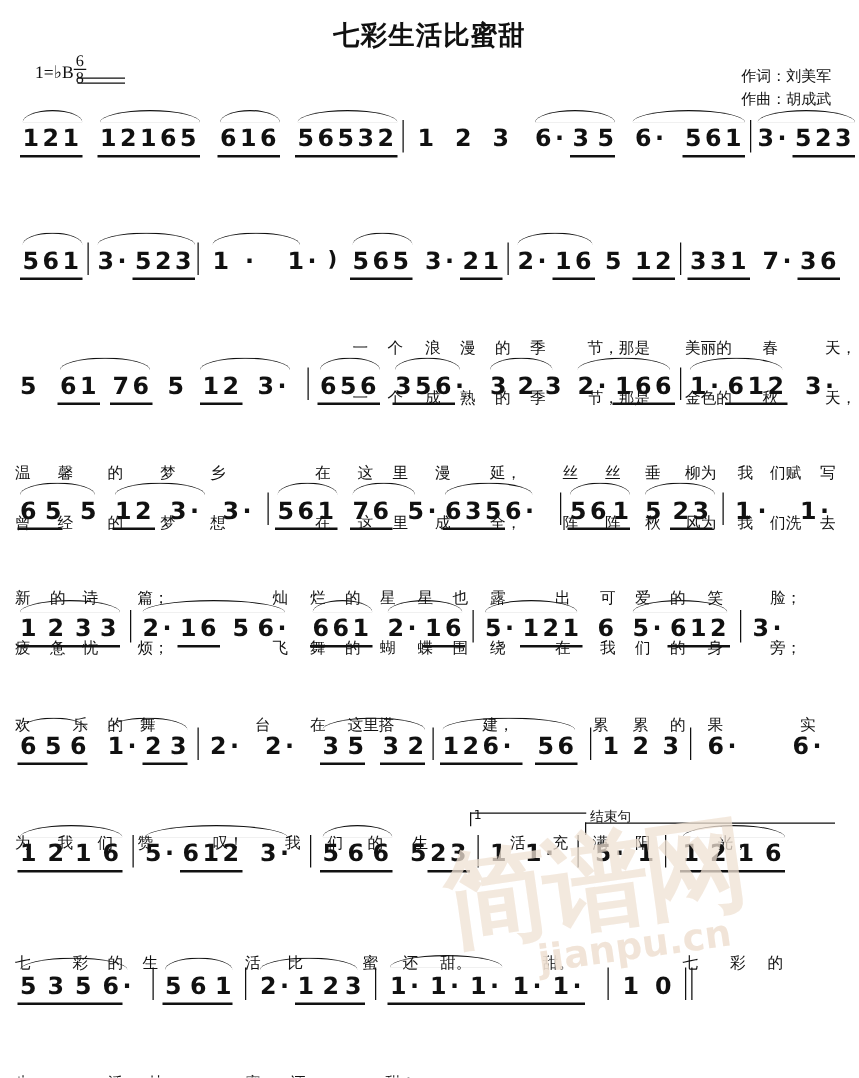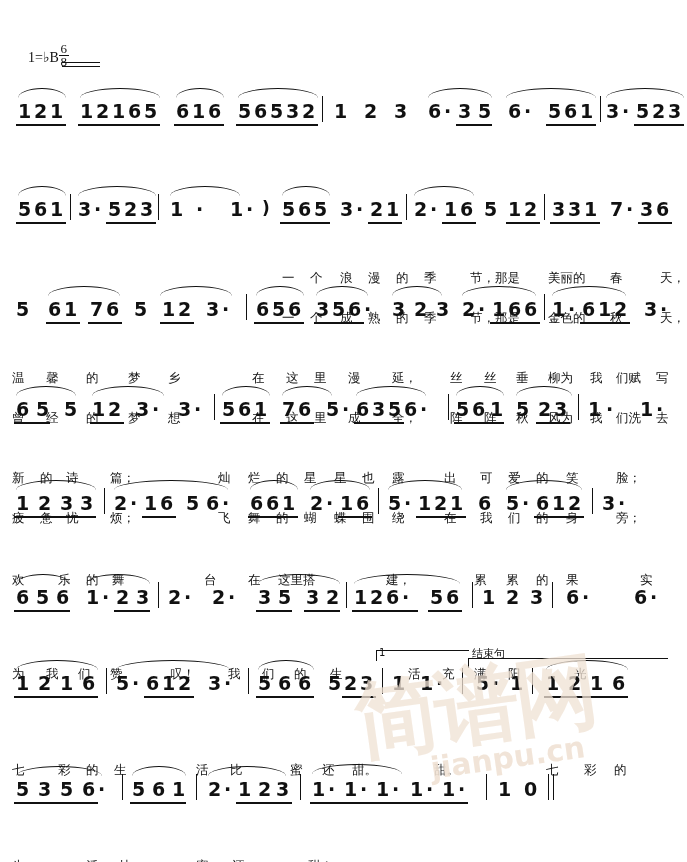--- a/index.html
+++ b/index.html
@@ -91,27 +91,32 @@
     color:#f0e2d4;opacity:.9;
     transform:rotate(-8deg);
     pointer-events:none;
   }
 </style>
 </head>
 <body>
 
 <div class="sheet">
 
+  <div class="title">七彩生活比蜜甜</div>
 
   <div class="keysig">
     <span>1=</span><span>♭</span><span>B</span><span class="frac"><b>6</b><span class="bar"></span><b>8</b></span>
   </div>
   <div class="keyline"></div>
   <div class="keyline2"></div>
 
+  <div class="credits">
+    <div>作词：刘美军</div>
+    <div>作曲：胡成武</div>
+  </div>
 
   <div class="system" style="top:100px">
     <div class="notes">
       <span class="n" style="left:18px">1</span><span class="n" style="left:34px">2</span><span class="n" style="left:50px">1</span>
       <span class="n" style="left:80px">1</span><span class="n" style="left:96px">2</span><span class="n" style="left:112px">1</span><span class="n" style="left:128px">6</span><span class="n" style="left:144px">5</span>
       <span class="n" style="left:176px">6</span><span class="n" style="left:192px">1</span><span class="n" style="left:208px">6</span>
       <span class="n" style="left:238px">5</span><span class="n" style="left:254px">6</span><span class="n" style="left:270px">5</span><span class="n" style="left:286px">3</span><span class="n" style="left:302px">2</span>
       <div class="bar" style="left:322px"></div>
       <span class="n" style="left:334px">1</span><span class="n" style="left:364px">2</span><span class="n" style="left:394px">3</span>
       <span class="n" style="left:428px">6</span><span class="n" style="left:444px">·</span><span class="n" style="left:458px">3</span><span class="n" style="left:478px">5</span>

